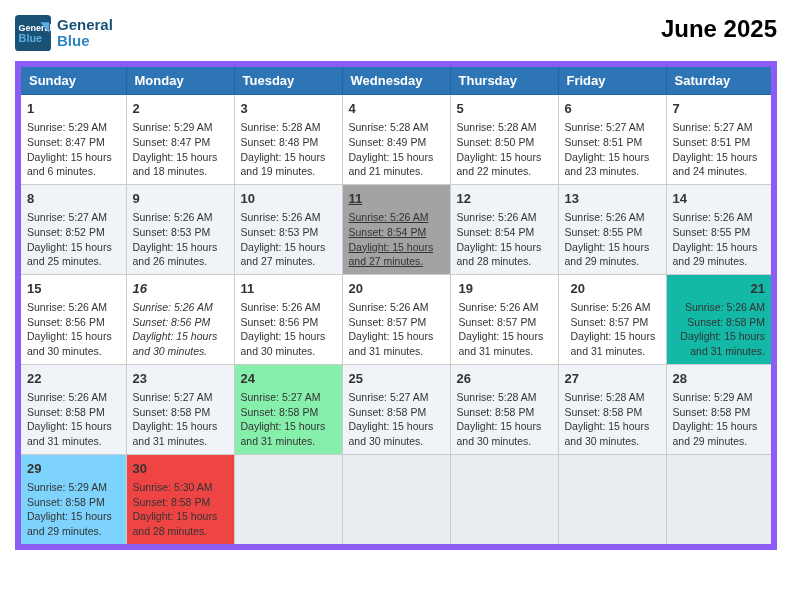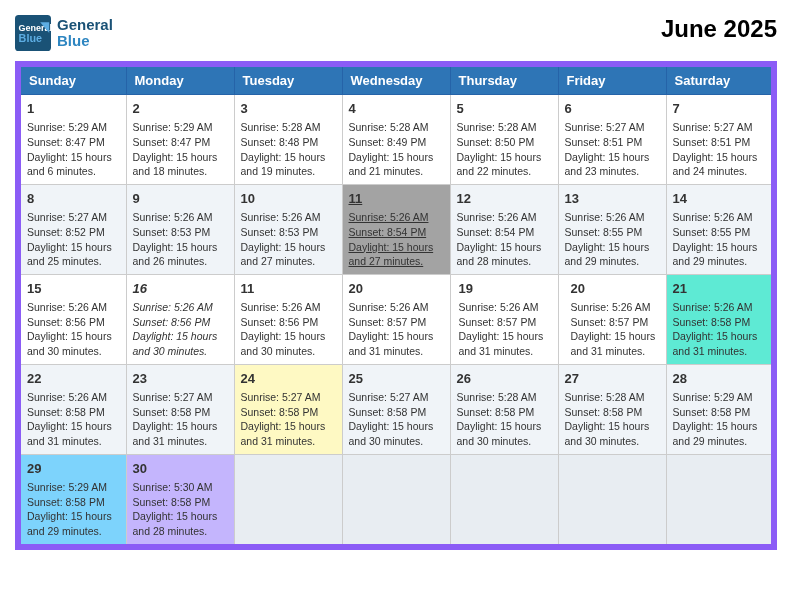--- a/index.html
+++ b/index.html
@@ -134,34 +134,34 @@
         <td style="background: rgb(240, 244, 248);"><span class="day-num">13</span><span>Sunrise: 5:26 AM</span><br><span>Sunset: 8:55 PM</span><br><span>Daylight: 15 hours</span><br><span>and 29 minutes.</span></td>
         <td style="background: rgb(240, 244, 248);"><span class="day-num">14</span><span>Sunrise: 5:26 AM</span><br><span>Sunset: 8:55 PM</span><br><span>Daylight: 15 hours</span><br><span>and 29 minutes.</span></td>
       </tr>
       <tr>
         <td style="background: rgb(255, 255, 255);"><span class="day-num">15</span><span>Sunrise: 5:26 AM</span><br><span>Sunset: 8:56 PM</span><br><span>Daylight: 15 hours</span><br><span>and 30 minutes.</span></td>
         <td style="background: rgb(255, 255, 255); font-style: italic;"><span class="day-num">16</span><span>Sunrise: 5:26 AM</span><br><span>Sunset: 8:56 PM</span><br><span>Daylight: 15 hours</span><br><span>and 30 minutes.</span></td>
         <td style="background: rgb(255, 255, 255);"><span class="day-num">11</span><span>Sunrise: 5:26 AM</span><br><span>Sunset: 8:56 PM</span><br><span>Daylight: 15 hours</span><br><span>and 30 minutes.</span></td>
         <td style="background: rgb(255, 255, 255);"><span class="day-num">20</span><span>Sunrise: 5:26 AM</span><br><span>Sunset: 8:57 PM</span><br><span>Daylight: 15 hours</span><br><span>and 31 minutes.</span></td>
         <td style="background: rgb(255, 255, 255); padding-left: 8px;"><span class="day-num">19</span><span>Sunrise: 5:26 AM</span><br><span>Sunset: 8:57 PM</span><br><span>Daylight: 15 hours</span><br><span>and 31 minutes.</span></td>
         <td style="background: rgb(255, 255, 255); padding-left: 12px;"><span class="day-num">20</span><span>Sunrise: 5:26 AM</span><br><span>Sunset: 8:57 PM</span><br><span>Daylight: 15 hours</span><br><span>and 31 minutes.</span></td>
-        <td style="background: #5eead4;"><span class="day-num">21</span><span>Sunrise: 5:26 AM</span><br><span>Sunset: 8:58 PM</span><br><span>Daylight: 15 hours</span><br><span>and 31 minutes.</span></td>
+        <td style="background: #14b8a6; text-align: right;"><span class="day-num">21</span><span>Sunrise: 5:26 AM</span><br><span>Sunset: 8:58 PM</span><br><span>Daylight: 15 hours</span><br><span>and 31 minutes.</span></td>
       </tr>
       <tr>
         <td style="background: rgb(240, 244, 248); margin-left: 36px;"><span class="day-num">22</span><span>Sunrise: 5:26 AM</span><br><span>Sunset: 8:58 PM</span><br><span>Daylight: 15 hours</span><br><span>and 31 minutes.</span></td>
         <td style="background: rgb(240, 244, 248);"><span class="day-num">23</span><span>Sunrise: 5:27 AM</span><br><span>Sunset: 8:58 PM</span><br><span>Daylight: 15 hours</span><br><span>and 31 minutes.</span></td>
-        <td style="background: #fef9c3;"><span class="day-num">24</span><span>Sunrise: 5:27 AM</span><br><span>Sunset: 8:58 PM</span><br><span>Daylight: 15 hours</span><br><span>and 31 minutes.</span></td>
+        <td style="background: #86efac;"><span class="day-num">24</span><span>Sunrise: 5:27 AM</span><br><span>Sunset: 8:58 PM</span><br><span>Daylight: 15 hours</span><br><span>and 31 minutes.</span></td>
         <td style="background: rgb(240, 244, 248);"><span class="day-num">25</span><span>Sunrise: 5:27 AM</span><br><span>Sunset: 8:58 PM</span><br><span>Daylight: 15 hours</span><br><span>and 30 minutes.</span></td>
         <td style="background: rgb(240, 244, 248);"><span class="day-num">26</span><span>Sunrise: 5:28 AM</span><br><span>Sunset: 8:58 PM</span><br><span>Daylight: 15 hours</span><br><span>and 30 minutes.</span></td>
         <td style="background: rgb(240, 244, 248);"><span class="day-num">27</span><span>Sunrise: 5:28 AM</span><br><span>Sunset: 8:58 PM</span><br><span>Daylight: 15 hours</span><br><span>and 30 minutes.</span></td>
         <td style="background: rgb(240, 244, 248);"><span class="day-num">28</span><span>Sunrise: 5:29 AM</span><br><span>Sunset: 8:58 PM</span><br><span>Daylight: 15 hours</span><br><span>and 29 minutes.</span></td>
       </tr>
       <tr class="last-row">
         <td style="background: #7dd3fc;"><span class="day-num">29</span><span>Sunrise: 5:29 AM</span><br><span>Sunset: 8:58 PM</span><br><span>Daylight: 15 hours</span><br><span>and 29 minutes.</span></td>
-        <td style="background: #c4b5fd;"><span class="day-num">30</span><span>Sunrise: 5:30 AM</span><br><span>Sunset: 8:58 PM</span><br><span>Daylight: 15 hours</span><br><span>and 28 minutes.</span></td>
+        <td style="background: #ef4444;"><span class="day-num">30</span><span>Sunrise: 5:30 AM</span><br><span>Sunset: 8:58 PM</span><br><span>Daylight: 15 hours</span><br><span>and 28 minutes.</span></td>
         <td class="empty-cell" style="background: rgb(232, 237, 242);"></td>
         <td class="empty-cell" style="background: rgb(232, 237, 242);"></td>
         <td class="empty-cell" style="background: rgb(232, 237, 242);"></td>
         <td class="empty-cell" style="background: rgb(232, 237, 242);"></td>
         <td class="empty-cell" style="background: rgb(232, 237, 242);"></td>
       </tr>
     </tbody>
 </table>
 
 </body></html>

